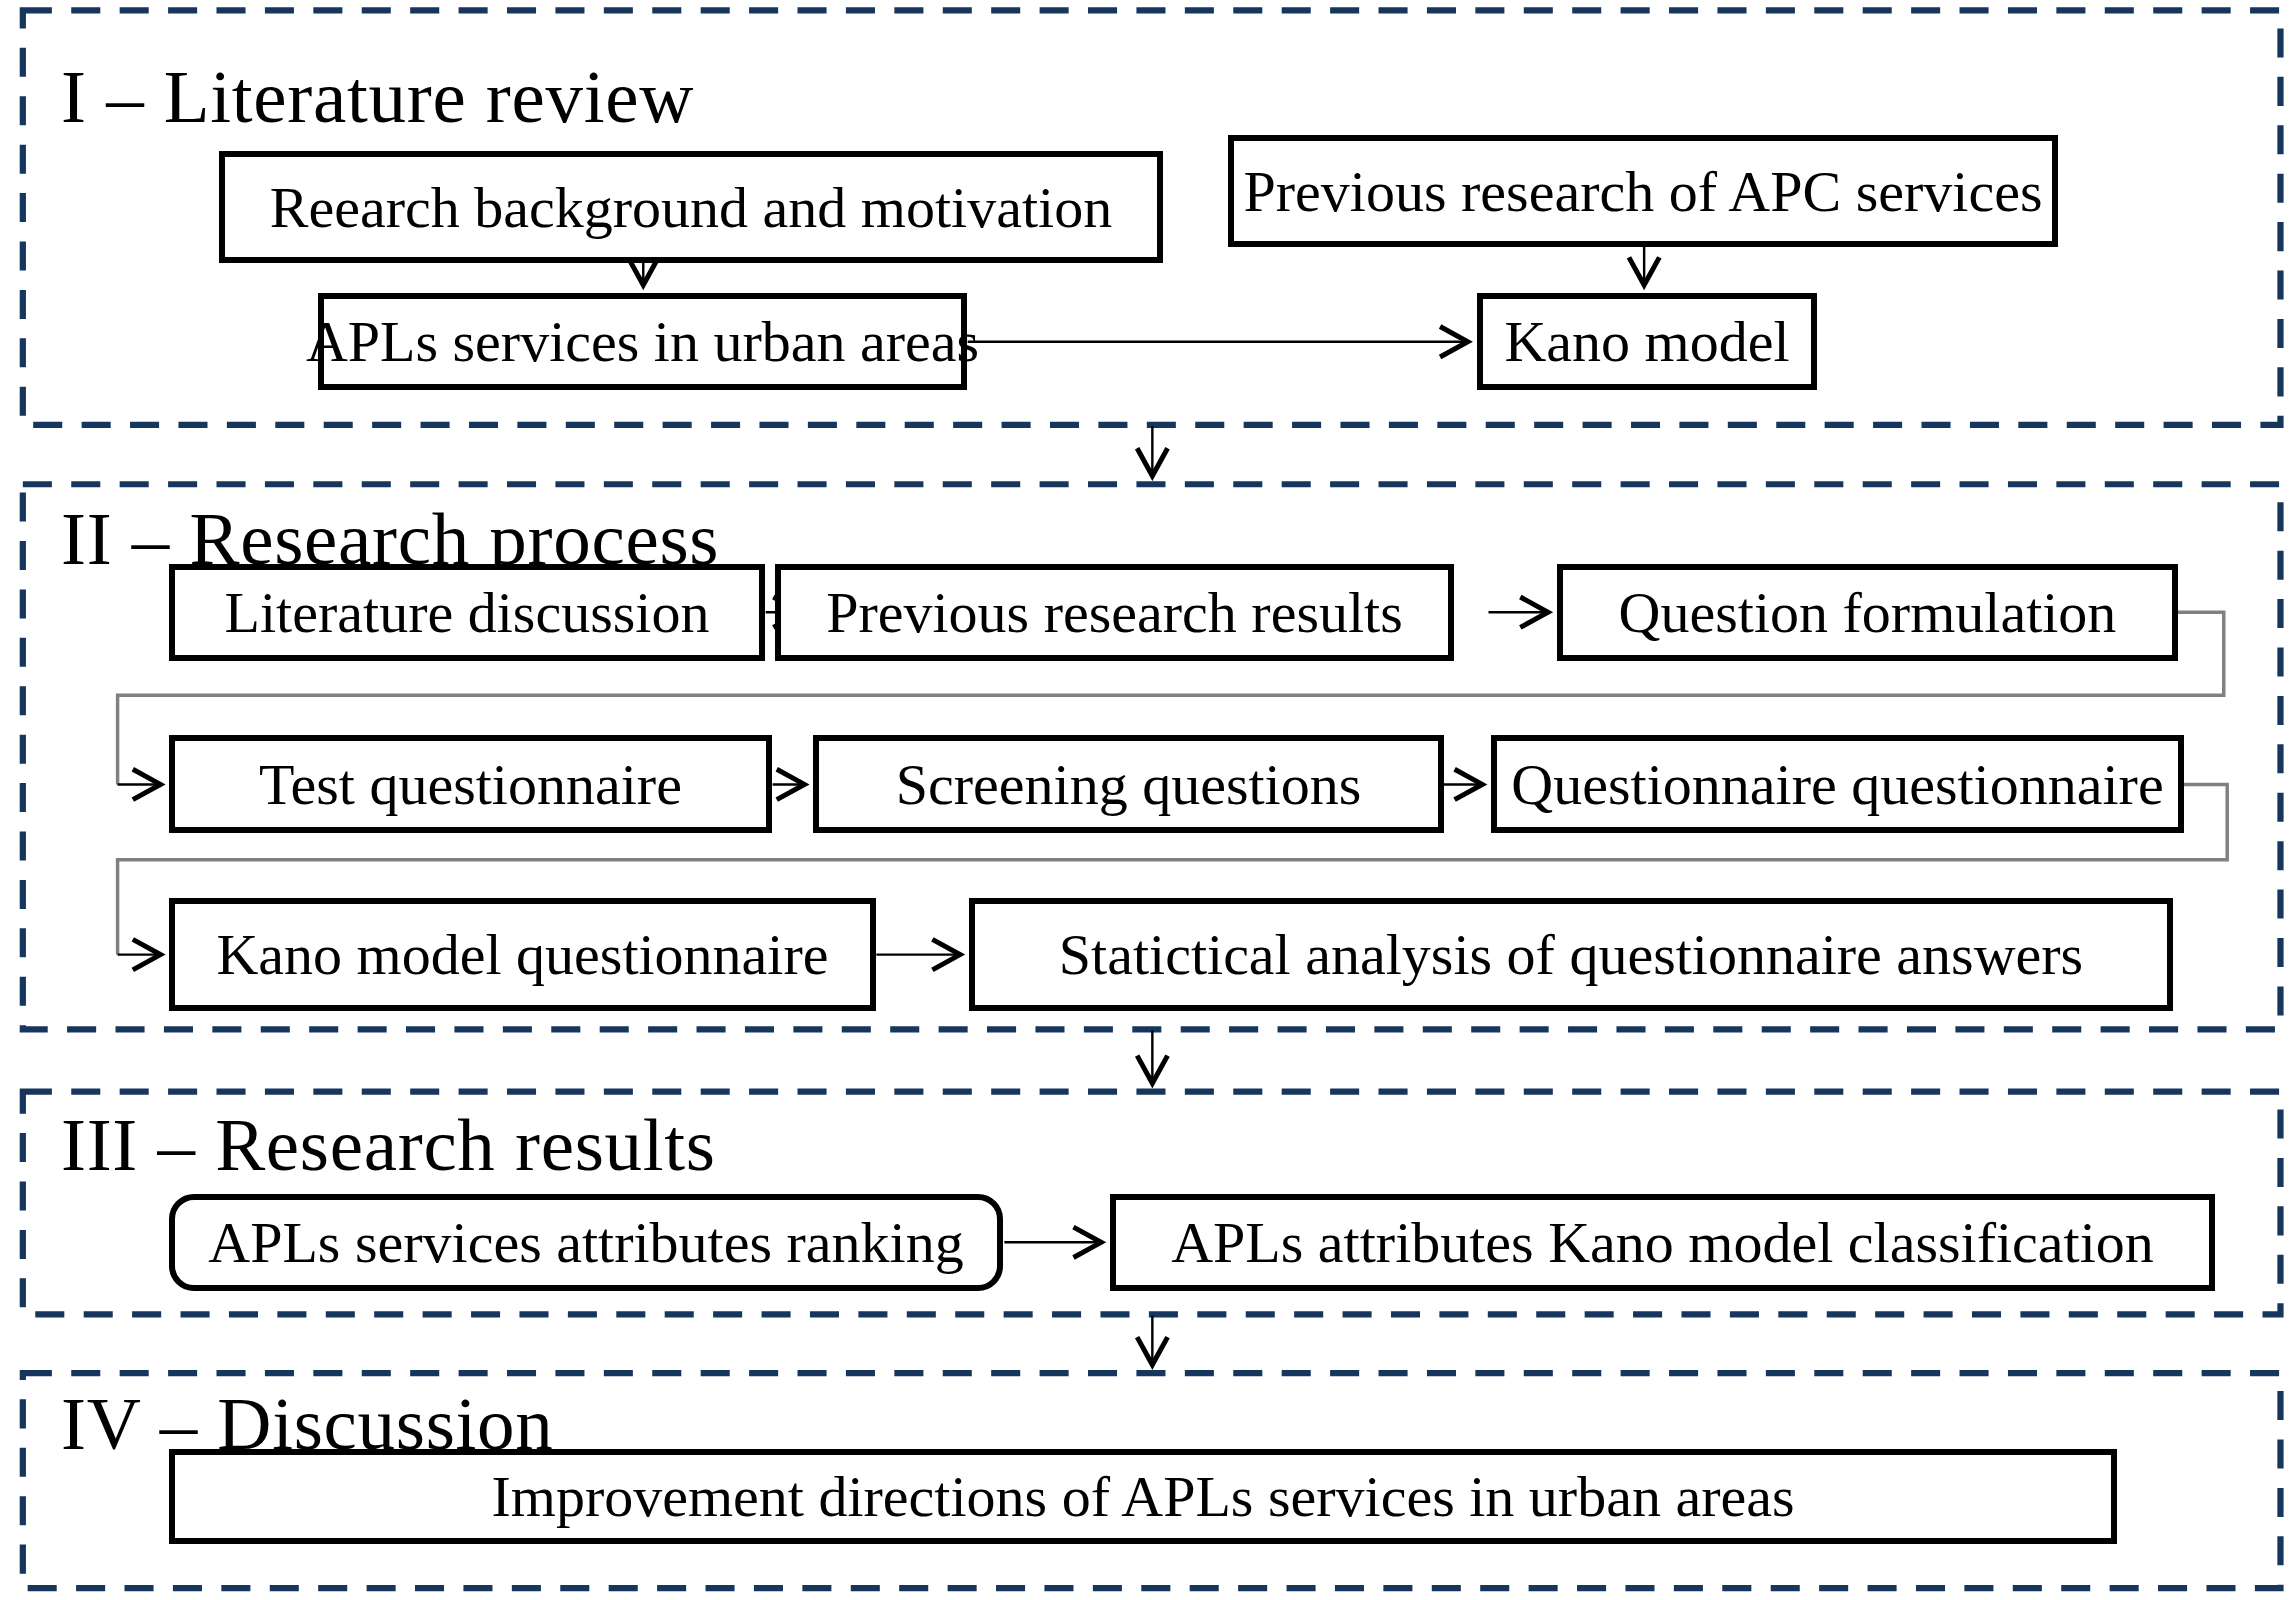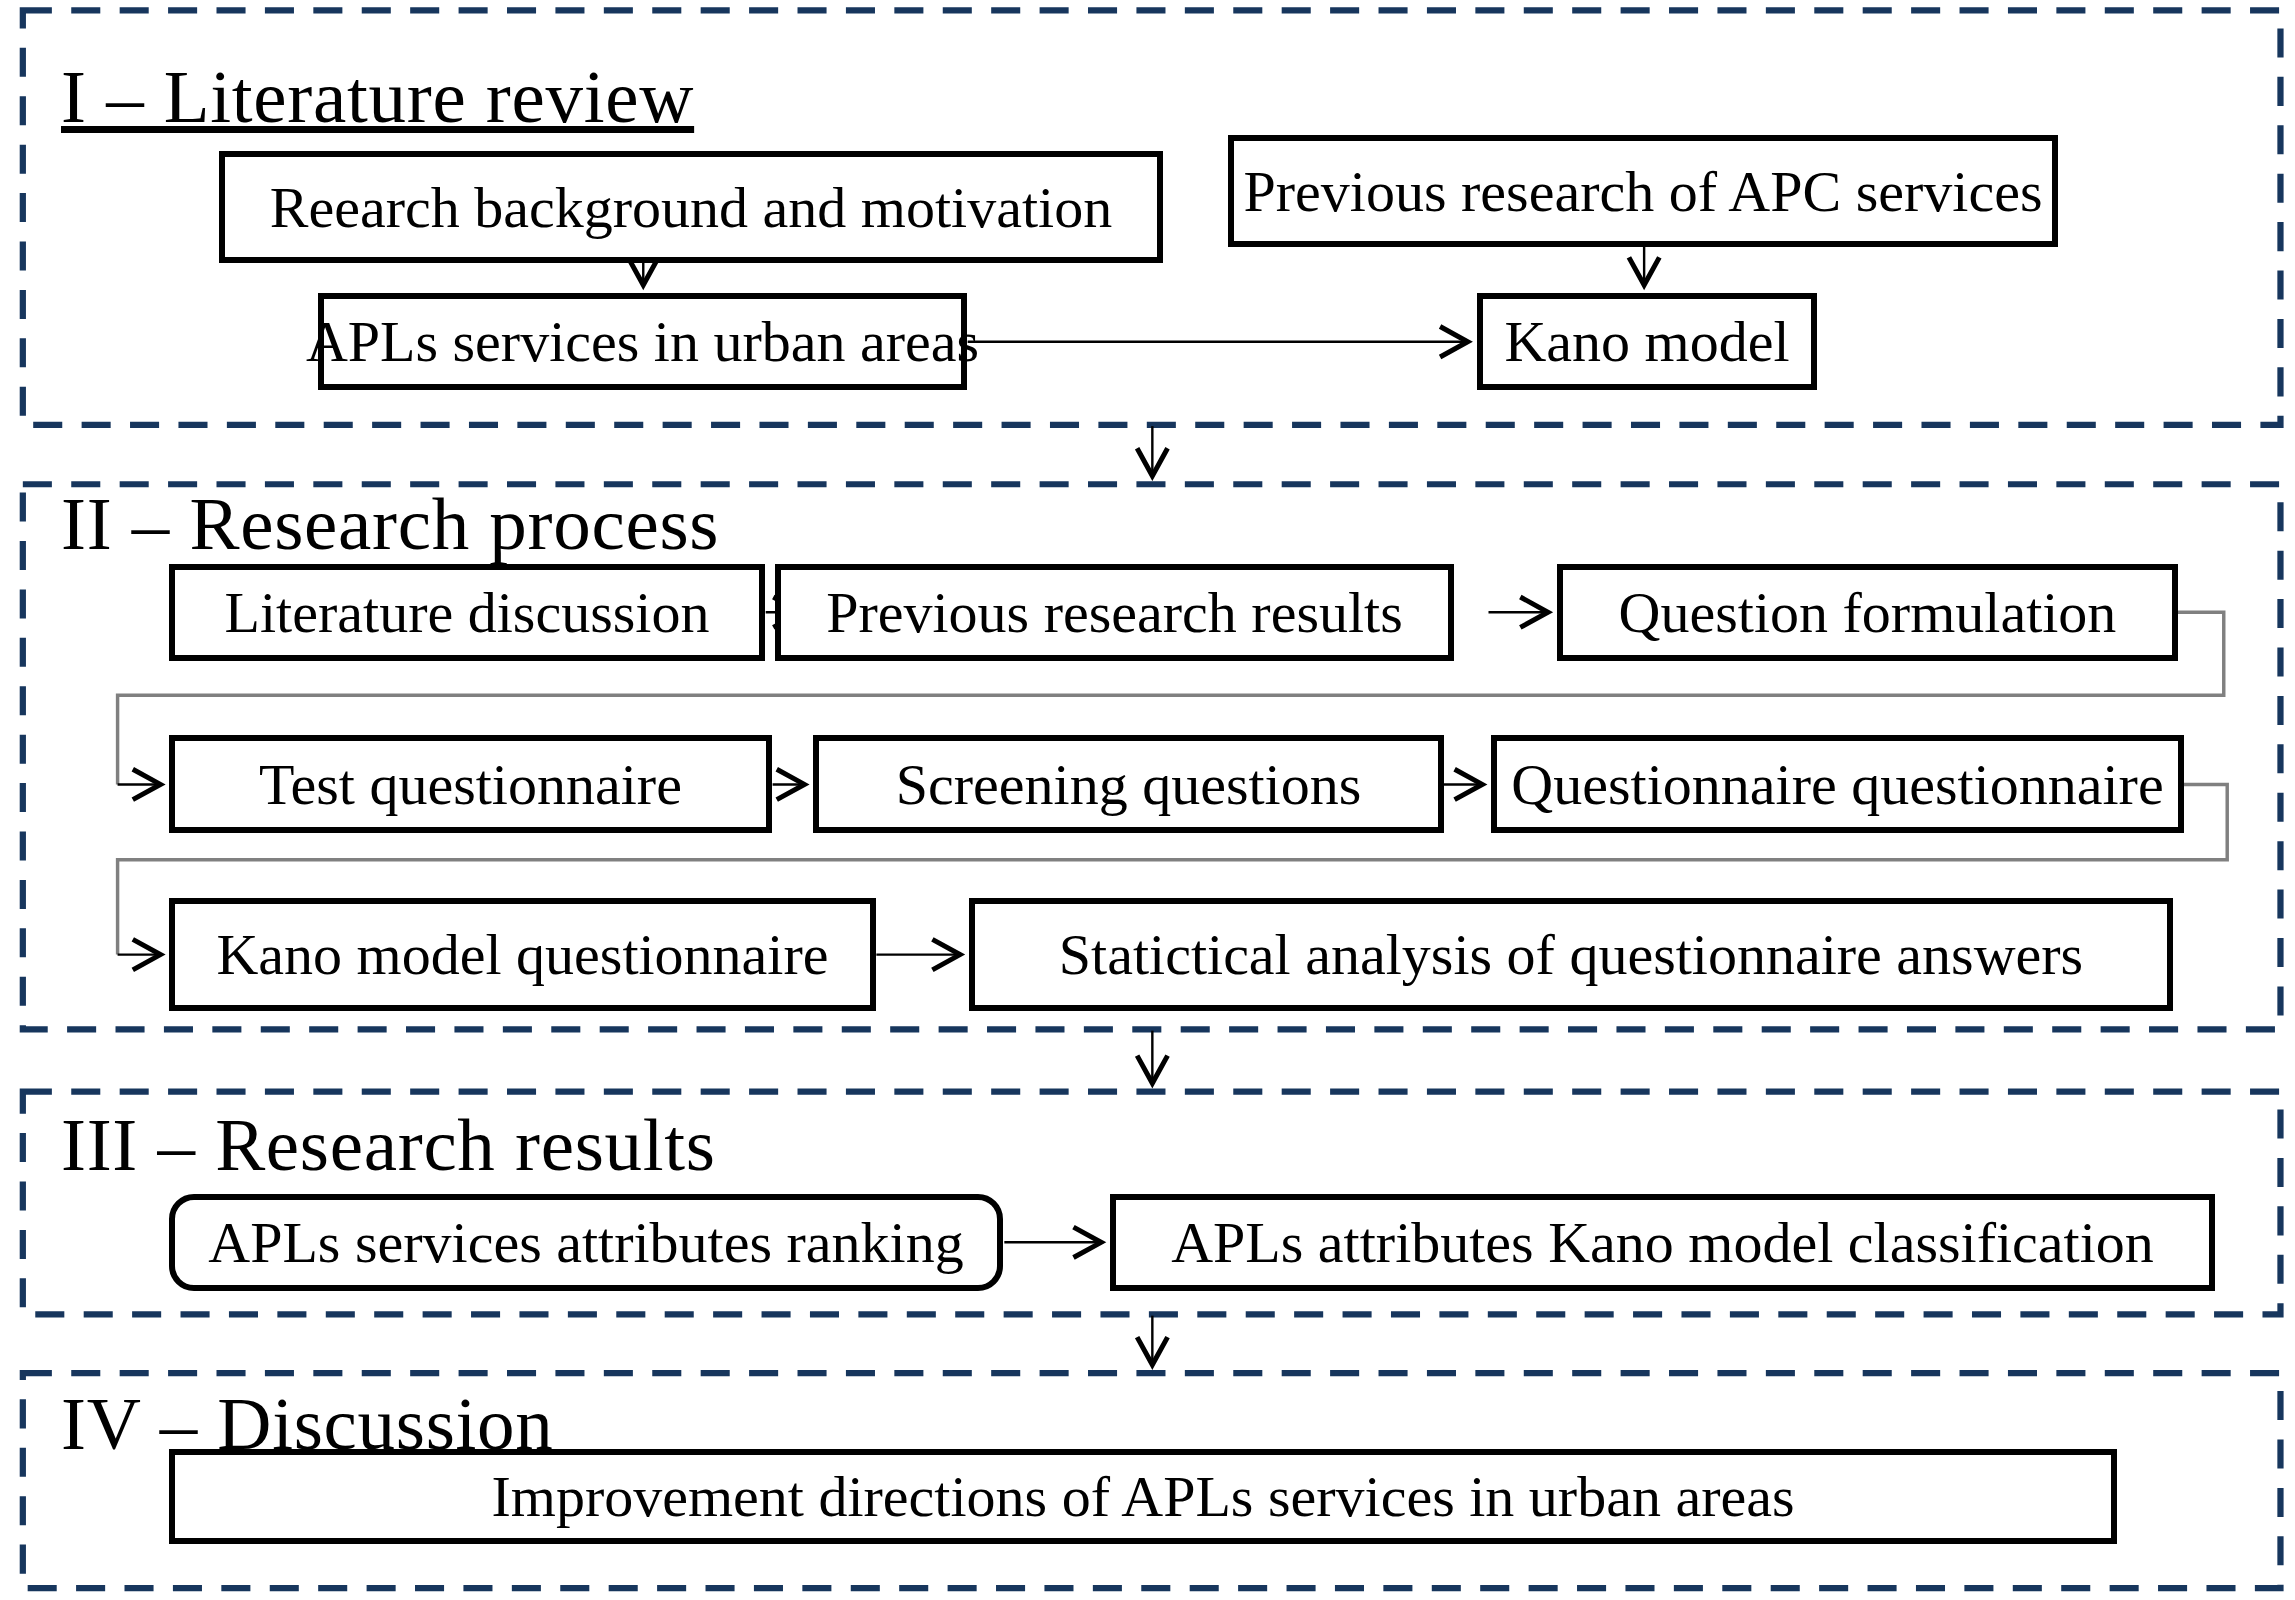--- a/index.html
+++ b/index.html
@@ -66,29 +66,29 @@
 
     <polyline points="3157,1134 3220,1134 3220,1243 170,1243 170,1380" fill="none" stroke="#808080" stroke-width="5"></polyline>
     <line x1="170" y1="1380" x2="232" y2="1380" stroke="#000" stroke-width="3.5" marker-end="url(#mOpen)"></line>
 
     <line x1="1267" y1="1380" x2="1388" y2="1380" stroke="#000" stroke-width="3.5" marker-end="url(#mOpen)"></line>
 
     <line x1="1452" y1="1796" x2="1592" y2="1796" stroke="#000" stroke-width="3.5" marker-end="url(#mOpen)"></line>
   </svg>
 
   <div class="sec">
-    <div class="section-title" style="left:61px;top:54px;text-decoration:underline;">I – Literature review</div>
+    <div class="section-title" style="left:61px;top:54px;">I – Literature review</div>
     <div class="flow-box" style="left:219px;top:135px;width:944px;height:112px;margin-top:16px;">Reearch background and motivation</div>
     <div class="flow-box" style="left:1228px;top:135px;width:830px;height:112px;">Previous research of APC services</div>
     <div class="flow-box" style="left:318px;top:293px;width:649px;height:97px;">APLs services in urban areas</div>
     <div class="flow-box" style="left:1477px;top:293px;width:340px;height:97px;">Kano model</div>
   </div>
 
   <div class="sec">
-    <div class="section-title" style="left:61px;top:481px;text-align:right;">II – Research process</div>
+    <div class="section-title" style="left:61px;top:496px;text-align:right;">II – Research process</div>
 
     <div class="flow-box" style="left:169px;top:564px;width:596px;height:97px;">Literature discussion</div>
     <div class="flow-box" style="left:775px;top:564px;width:679px;height:97px;">Previous research results</div>
     <div class="flow-box" style="left:1557px;top:564px;width:621px;height:97px;">Question formulation</div>
 
     <div class="flow-box" style="left:169px;top:735px;width:603px;height:98px;">Test questionnaire</div>
     <div class="flow-box" style="left:813px;top:735px;width:631px;height:98px;">Screening questions</div>
     <div class="flow-box" style="left:1491px;top:735px;width:693px;height:98px;">Questionnaire questionnaire</div>
 
     <div class="flow-box" style="left:169px;top:898px;width:707px;height:113px;">Kano model questionnaire</div>

